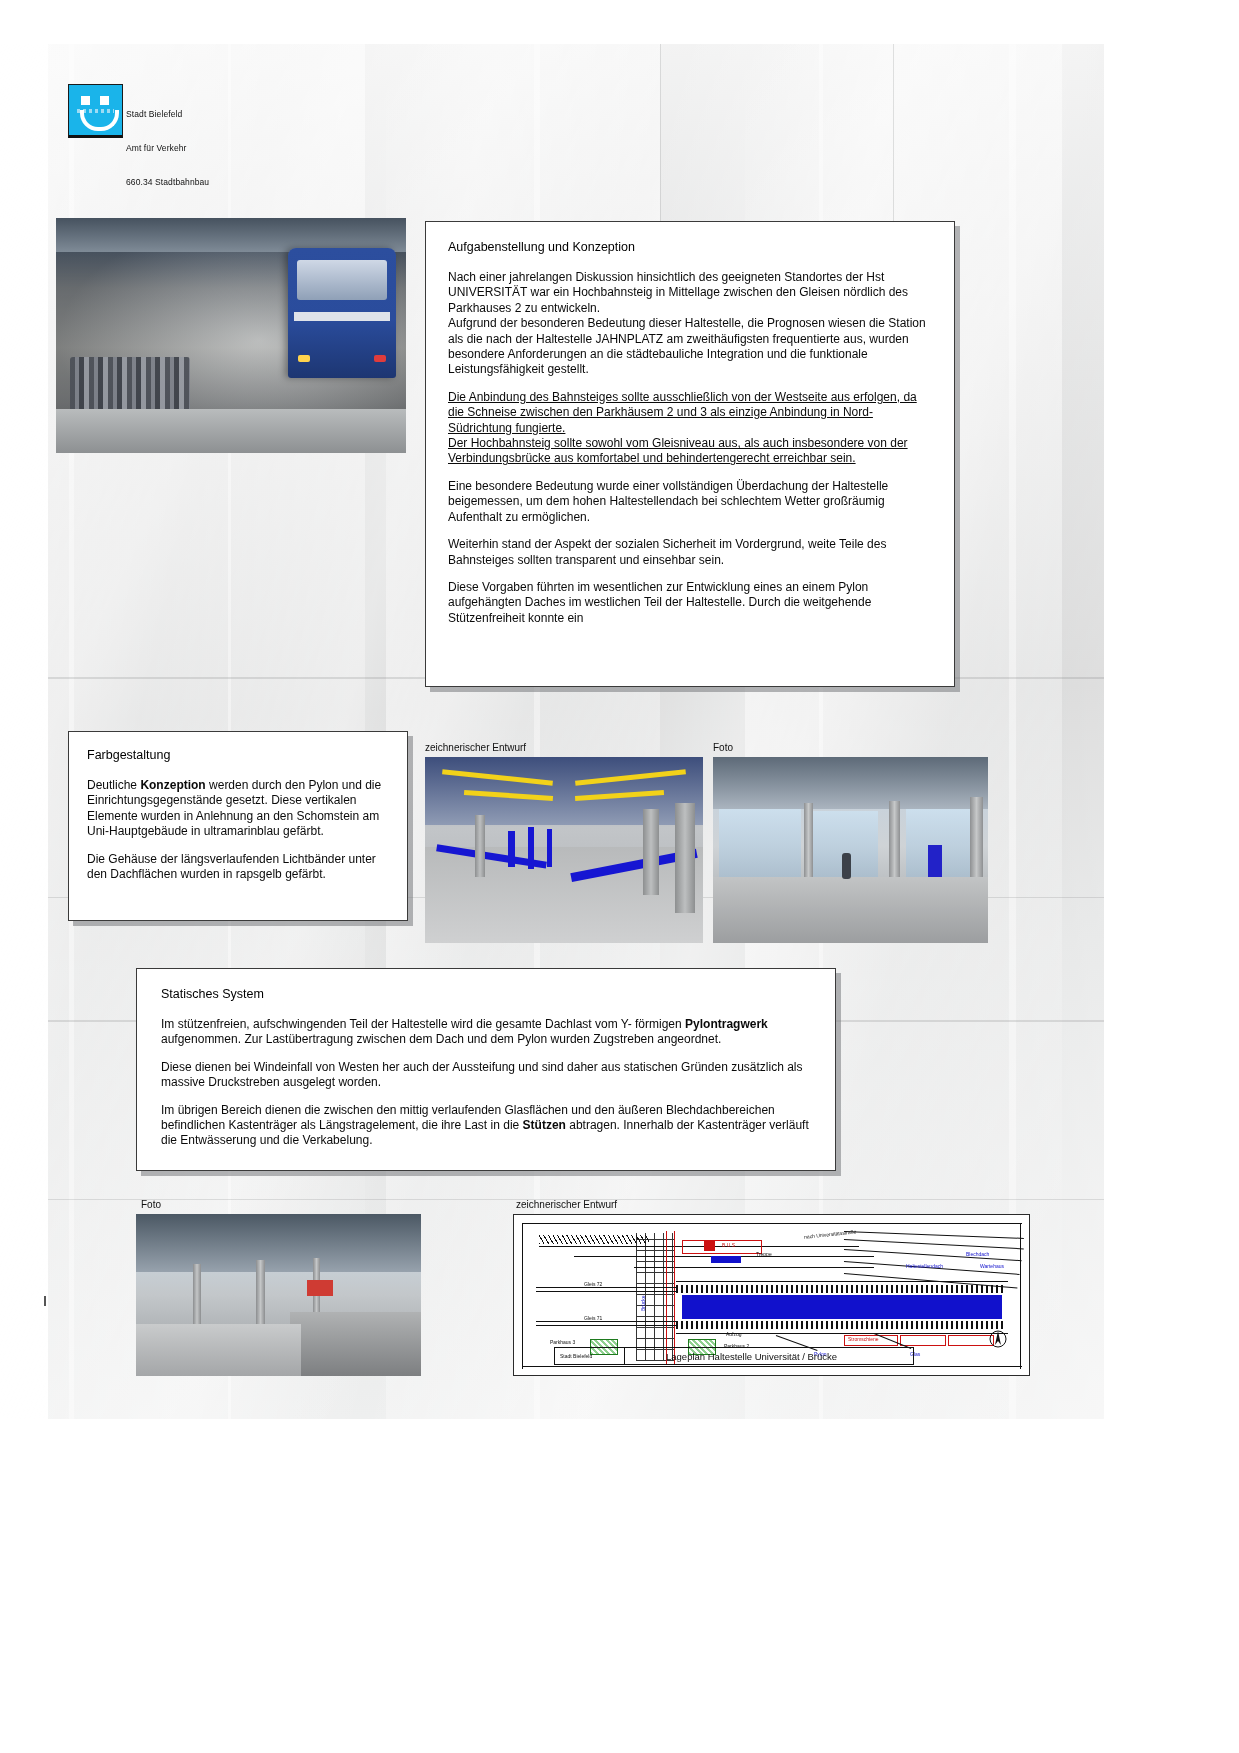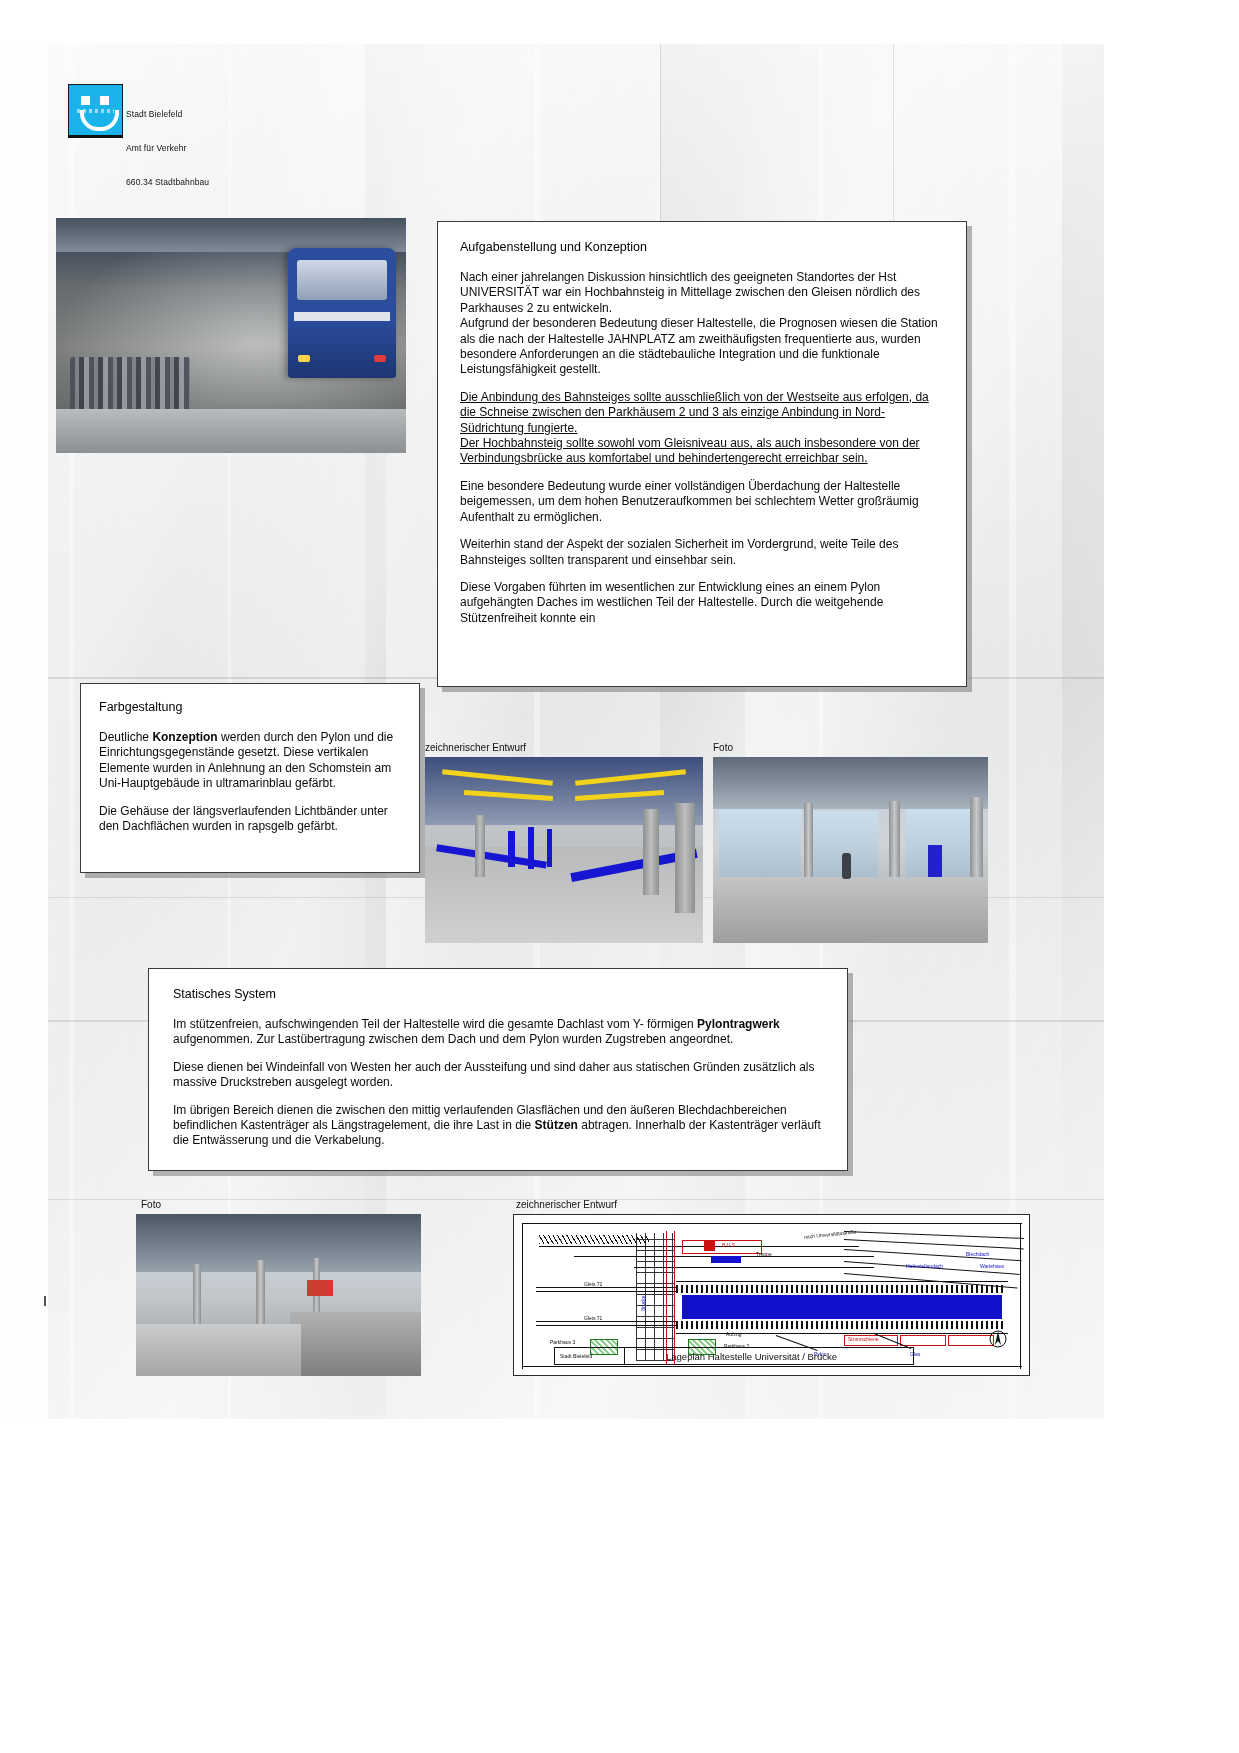--- a/index.html
+++ b/index.html
@@ -76,21 +76,20 @@
     white-space:nowrap;
   }
 
   
   .card{
     position:absolute;
     background:#ffffff;
     border:1px solid #3a3a3a;
     box-shadow:5px 5px 0 rgba(120,122,126,0.55);
     box-sizing:border-box;
-    margin-left:12px;
   }
   .card h3{
     margin:0 0 16px 0;
     font-size:12.5px;
     font-weight:normal;
     color:#000;
   }
   .card p{
     margin:0 0 12px 0;
     font-size:12px;
@@ -301,27 +300,27 @@
     </div>
   </div>
 
   <div class="card" style="left:425px;top:221px;width:530px;height:466px;">
     <div class="inner">
       <h3>Aufgabenstellung und Konzeption</h3>
       <p style="white-space:pre-line;">Nach einer jahrelangen Diskussion hinsichtlich des geeigneten Standortes der Hst UNIVERSITÄT war ein Hochbahnsteig in Mittellage zwischen den Gleisen nördlich des Parkhauses 2 zu entwickeln.
 Aufgrund der besonderen Bedeutung dieser Haltestelle, die Prognosen wiesen die Station als die nach der Haltestelle JAHNPLATZ am zweithäufigsten frequentierte aus, wurden besondere Anforderungen an die städtebauliche Integration und die funktionale Leistungsfähigkeit gestellt.</p>
       <p style="white-space:pre-line;text-decoration:underline;">Die Anbindung des Bahnsteiges sollte ausschließlich von der Westseite aus erfolgen, da die Schneise zwischen den Parkhäusem 2 und 3 als einzige Anbindung in Nord-Südrichtung fungierte.
 Der Hochbahnsteig sollte sowohl vom Gleisniveau aus, als auch insbesondere von der Verbindungsbrücke aus komfortabel und behindertengerecht erreichbar sein.</p>
-      <p>Eine besondere Bedeutung wurde einer vollständigen Überdachung der Haltestelle beigemessen, um dem hohen Benutzeraufkommen bei schlechtem Wetter großräumig Aufenthalt zu ermöglichen.</p>
+      <p>Eine besondere Bedeutung wurde einer vollständigen Überdachung der Haltestelle beigemessen, um dem hohen Haltestellendach bei schlechtem Wetter großräumig Aufenthalt zu ermöglichen.</p>
       <p>Weiterhin stand der Aspekt der sozialen Sicherheit im Vordergrund, weite Teile des Bahnsteiges sollten transparent und einsehbar sein.</p>
       <p>Diese Vorgaben führten im wesentlichen zur Entwicklung eines an einem Pylon aufgehängten Daches im westlichen Teil der Haltestelle. Durch die weitgehende Stützenfreiheit konnte ein</p>
     </div>
   </div>
 
-  <div class="card" style="left:68px;top:683px;width:340px;height:190px;">
+  <div class="card" style="left:68px;top:731px;width:340px;height:190px;">
     <div class="inner" style="padding:16px 16px 14px 18px;">
       <h3>Farbgestaltung</h3>
       <div>
           <p><span>Deutliche </span><b>Konzeption</b><span> werden durch den Pylon und die Einrichtungsgegenstände gesetzt. Diese vertikalen Elemente wurden in Anlehnung an den Schomstein am Uni-Hauptgebäude in ultramarinblau gefärbt.</span></p>
           <p><span>Die Gehäuse der längsverlaufenden Lichtbänder unter den Dachflächen wurden in rapsgelb gefärbt.</span></p>
         </div>
     </div>
   </div>
 
   <div class="cap" style="left:425px;top:742px;">zeichnerischer Entwurf</div>

